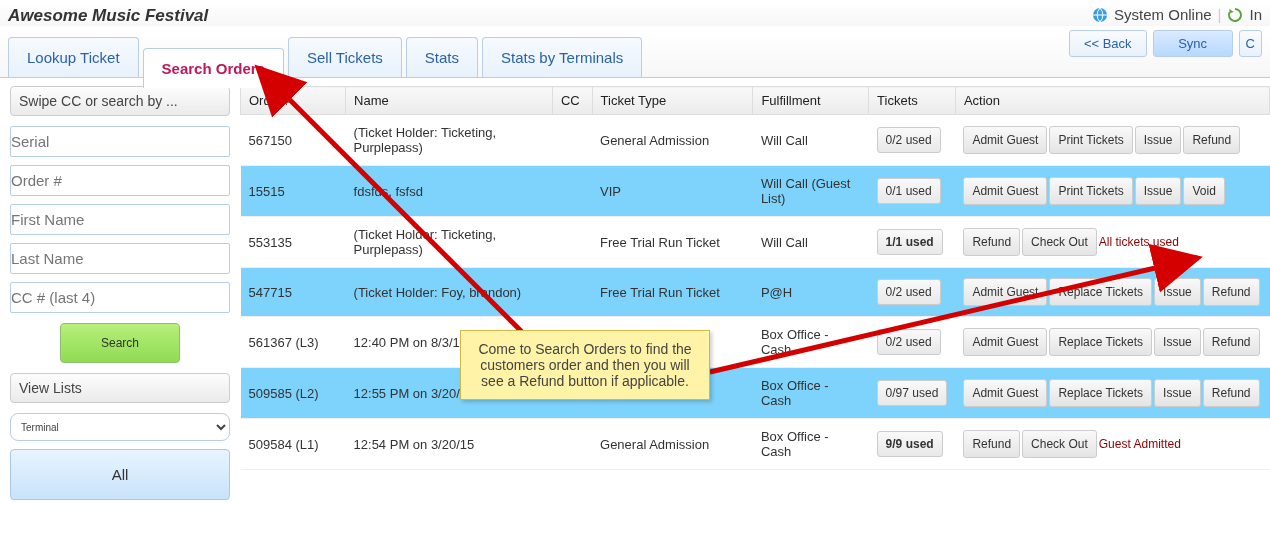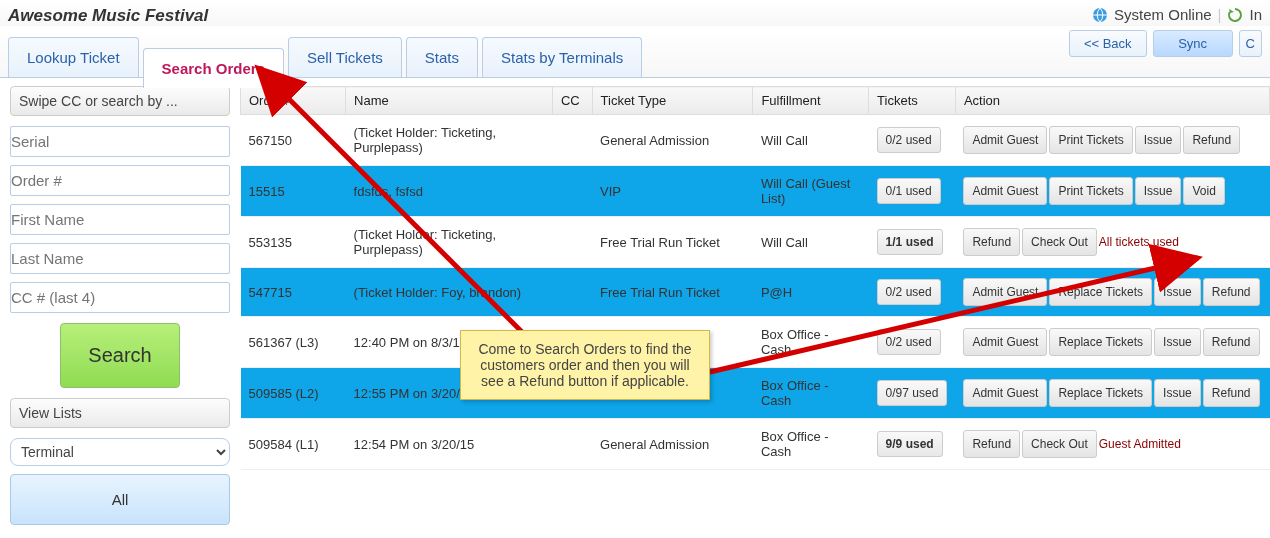--- a/index.html
+++ b/index.html
@@ -111,36 +111,36 @@
     border: 1px solid #b8cde6;
     padding: 6px 0;
     font-size: 15px;
     color: #666;
     margin-bottom: 8px;
     border-radius: 2px;
     background: #fff;
   }
   .search-btn {
     width: 120px;
-    padding: 20px 0;
+    padding: 12px 0;
     text-align: center;
-    font-size: 20px;
+    font-size: 12px;
     color: #333;
     border: 1px solid #8fbf6b;
     border-radius: 4px;
     background: linear-gradient(#b7ef7a, #8fdc52);
     cursor: pointer;
     margin: 2px auto 10px auto;
     display: block;
   }
   .select {
     width: 100%;
     border: 1px solid #b8cde6;
     padding: 4px 6px;
-    font-size: 14px;
+    font-size: 10px;
     color: #444;
     background: #fff;
     border-radius: 8px;
     height: 28px;
   }
   .all-btn {
     width: 100%;
     padding: 16px 0;
     text-align: center;
     font-size: 15px;
@@ -168,21 +168,21 @@
     background: linear-gradient(#f9f9f9, #ebebeb);
     border: 1px solid #ddd;
     padding: 6px 8px;
   }
   tbody td {
     padding: 10px 8px;
     border-bottom: 1px solid #eee;
     vertical-align: middle;
     color: #333;
   }
-  tbody tr.alt { background: #0ea5e9; }
+  tbody tr.alt { background: #7dd3fc; }
   .badge {
     display: inline-block;
     border: 1px solid #ccc;
     border-radius: 3px;
     background: linear-gradient(#f9f9f9, #e8e8e8);
     padding: 5px 8px;
     font-size: 12px;
     color: #333;
     white-space: nowrap;
   }

